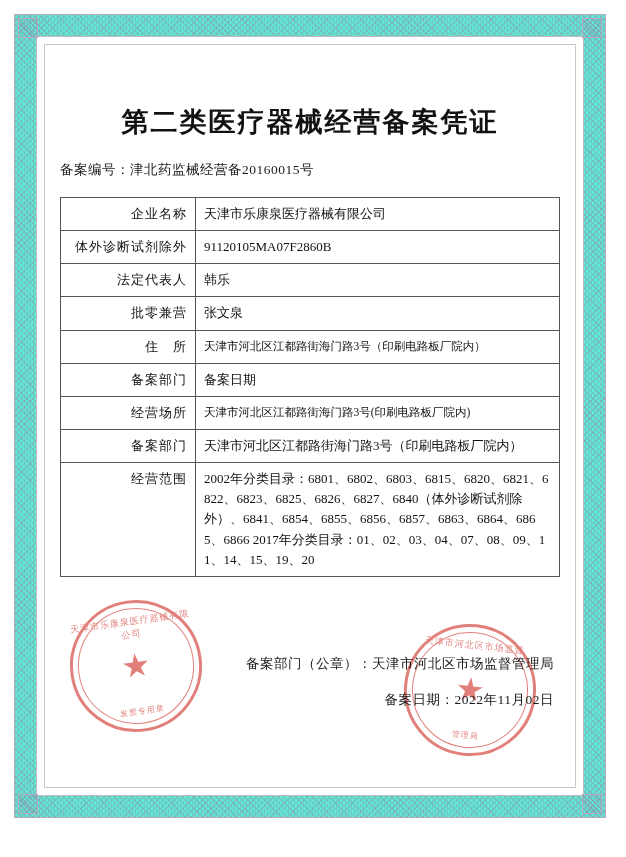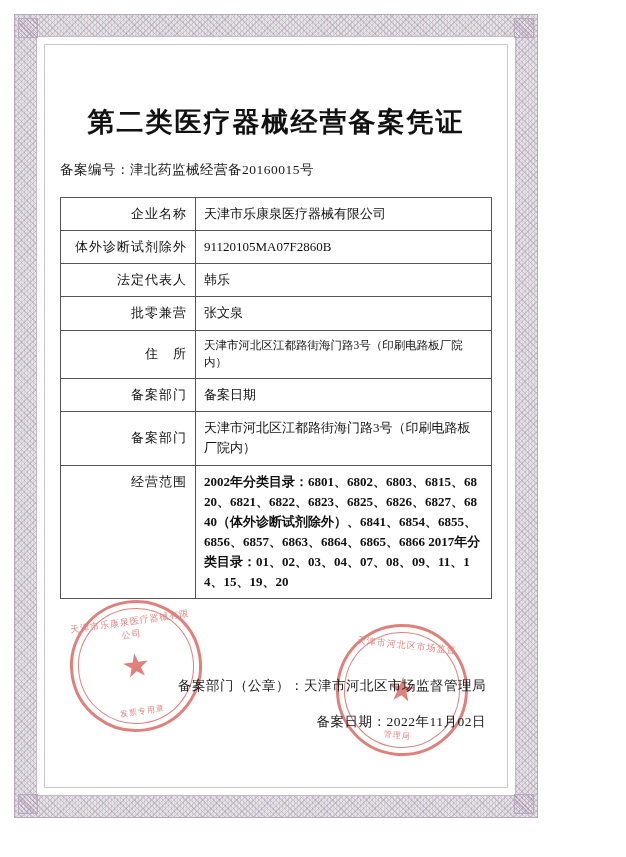--- a/index.html
+++ b/index.html
@@ -14,24 +14,24 @@
     color: #1a1a1a;
     position: relative;
     overflow: hidden;
   }
 
   
   .certificate {
     position: absolute;
     left: 14px;
     top: 14px;
-    width: 524px;
+    width: 592px;
     height: 804px;
     box-sizing: border-box;
-    background: #e5e5e5;
+    background: #5eead4;
   }
   .border-outer {
     position: absolute;
     inset: 0;
     box-sizing: border-box;
     border: 1px solid #b9a9bd;
     background:
       repeating-linear-gradient(45deg, rgba(150,120,160,0.30) 0 1px, rgba(255,255,255,0) 1px 4px),
       repeating-linear-gradient(-45deg, rgba(150,120,160,0.30) 0 1px, rgba(255,255,255,0) 1px 4px),
       repeating-linear-gradient(90deg, rgba(160,130,170,0.18) 0 1px, rgba(255,255,255,0) 1px 3px);
@@ -120,21 +120,20 @@
   td.value.small {
     font-size: 11.5px;
   }
   td.label.top, td.value.top {
     vertical-align: top;
   }
   .scope-text {
     font-size: 12px;
     line-height: 1.75;
     word-break: break-all;
-    font-weight: bold;
   }
 
   
   .footer {
     margin-top: 78px;
     text-align: right;
     padding-right: 6px;
     position: relative;
     z-index: 3;
   }
@@ -238,20 +237,24 @@
         </tr>
         <tr>
           <td class="label">住　所</td>
           <td class="value small">天津市河北区江都路街海门路3号（印刷电路板厂院内）</td>
         </tr>
         <tr>
           <td class="label">备案部门</td>
           <td class="value">备案日期</td>
         </tr>
         <tr>
+          <td class="label">经营场所</td>
+          <td class="value small">天津市河北区江都路街海门路3号(印刷电路板厂院内)</td>
+        </tr>
+        <tr>
           <td class="label">备案部门</td>
           <td class="value">天津市河北区江都路街海门路3号（印刷电路板厂院内）</td>
         </tr>
         <tr>
           <td class="label top">经营范围</td>
           <td class="value top scope-text">2002年分类目录：6801、6802、6803、6815、6820、6821、6822、6823、6825、6826、6827、6840（体外诊断试剂除外）、6841、6854、6855、6856、6857、6863、6864、6865、6866 2017年分类目录：01、02、03、04、07、08、09、11、14、15、19、20</td>
         </tr>
       </tbody>
     </table>
 

